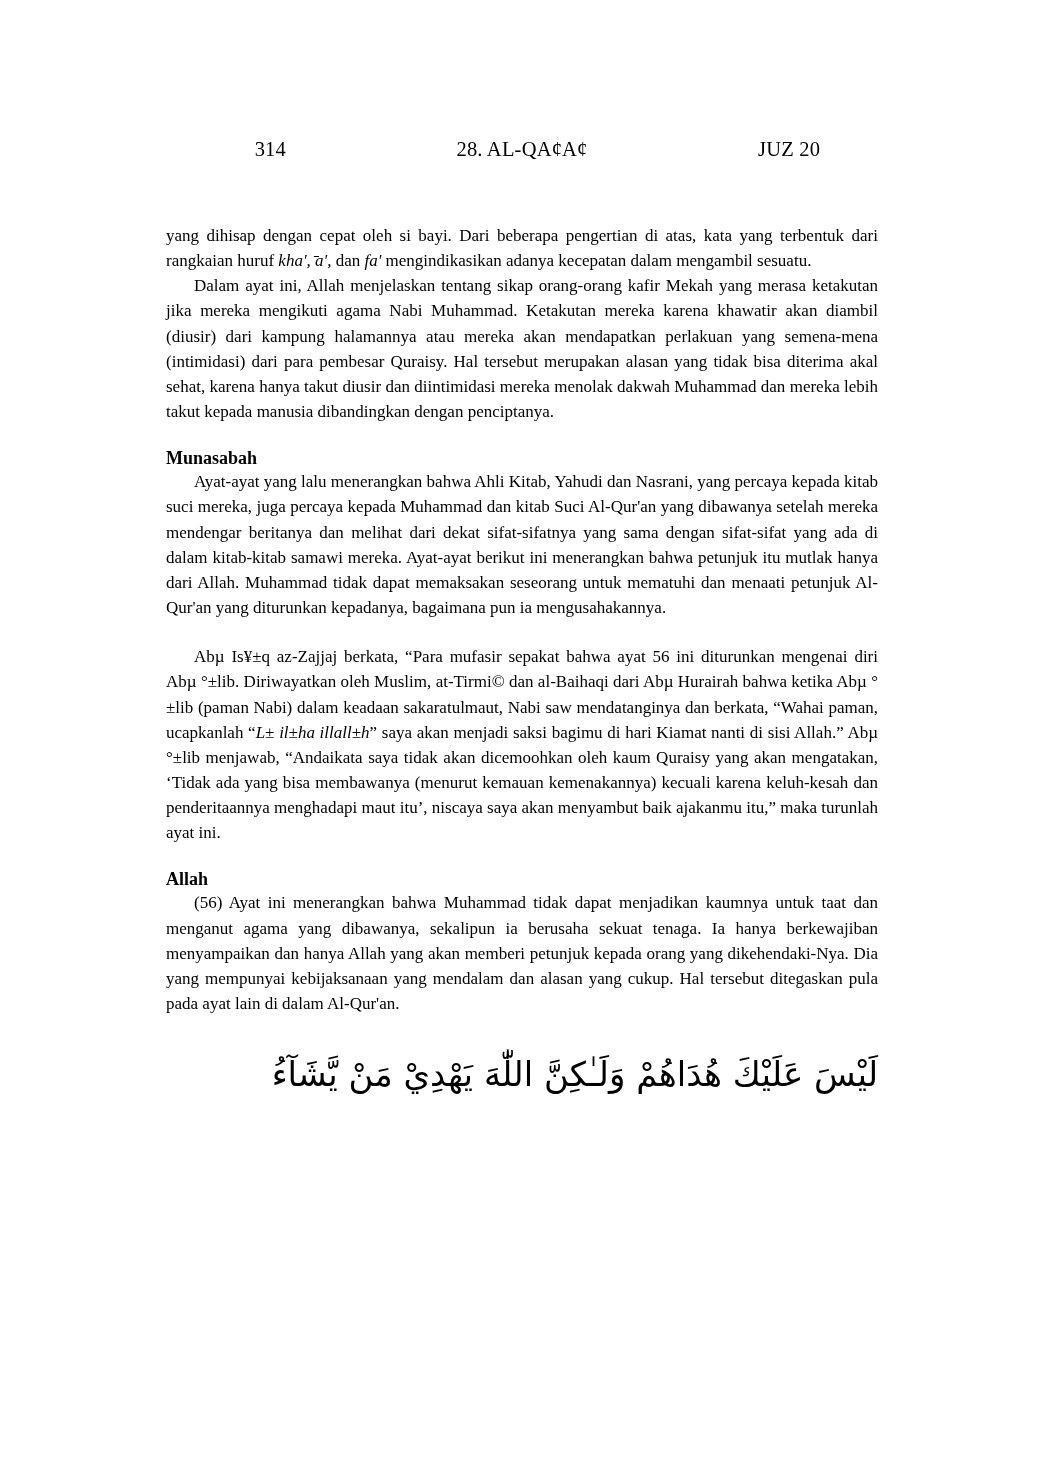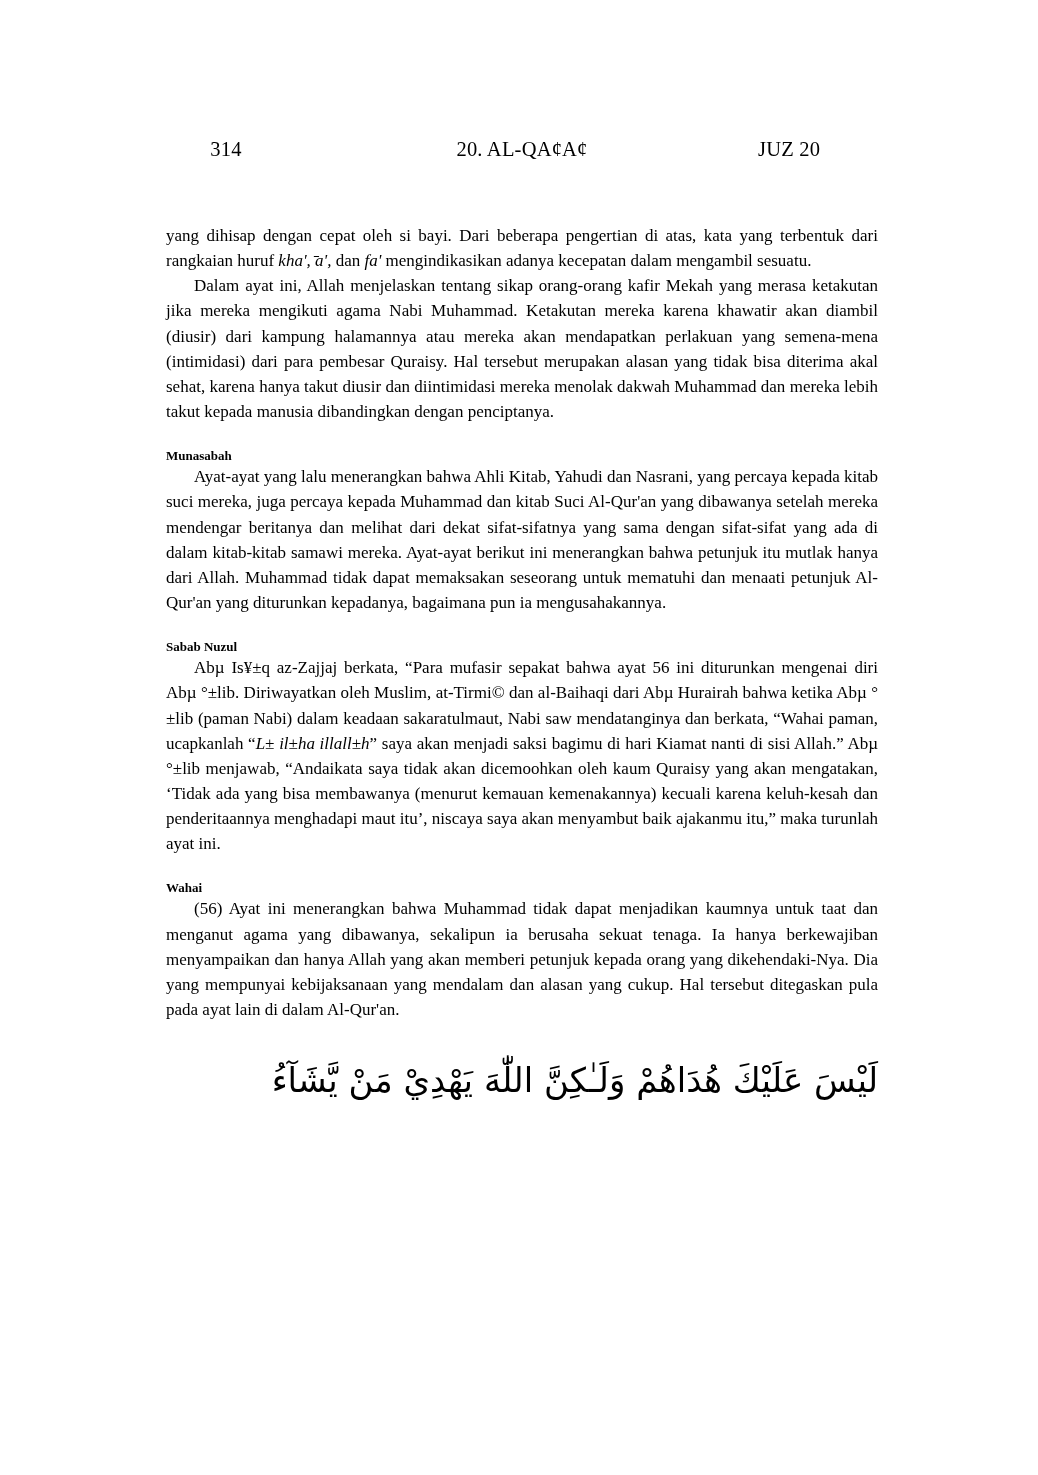--- a/index.html
+++ b/index.html
@@ -32,21 +32,21 @@
   .header {
     display: flex;
     align-items: baseline;
     justify-content: space-between;
     font-size: 20.5px;
     letter-spacing: 0.2px;
     margin-bottom: 0;
   }
   .header .page-number {
     width: 120px;
-    text-align: center;
+    text-align: right;
   }
   .header .running-title {
     flex: 1;
     text-align: center;
   }
   .header .juz {
     width: 120px;
   }
   .body-block {
     margin-top: 62px;
@@ -57,21 +57,21 @@
     text-align: justify;
     text-justify: inter-word;
     margin: 0;
     -webkit-hyphens: none;
     hyphens: none;
   }
   p.indent {
     text-indent: 28px;
   }
   h2.section {
-    font-size: 13px;
+    font-size: 18px;
     font-weight: bold;
     margin: 0;
     padding: 0;
     text-align: left;
   }
   .gap-md { height: 24px; }
   .italic { font-style: italic; }
   .arabic {
     margin-top: 30px;
     text-align: right;
@@ -83,42 +83,41 @@
   }
 </style>
 </head>
 <body>
 
 <div class="page">
   <div class="content">
 
     <div class="header">
       <div class="page-number">314</div>
-      <div class="running-title">20. AL-QA¢A¢</div>
+      <div class="running-title">28. AL-QA¢A¢</div>
       <div class="juz">JUZ 20</div>
     </div>
 
     <div class="body-block">
 
       <p class="para"><span>yang dihisap dengan cepat oleh si bayi. Dari beberapa pengertian di atas, kata yang terbentuk dari rangkaian huruf </span><span class="italic">kha',</span><span> </span><span class="italic">̄a',</span><span> dan </span><span class="italic">fa'</span><span> mengindikasikan adanya kecepatan dalam mengambil sesuatu.</span></p>
 
       <p class="para indent">Dalam ayat ini, Allah menjelaskan tentang sikap orang-orang kafir Mekah yang merasa ketakutan jika mereka mengikuti agama Nabi Muhammad. Ketakutan mereka karena khawatir akan diambil (diusir) dari kampung halamannya atau mereka akan mendapatkan perlakuan yang semena-mena (intimidasi) dari para pembesar Quraisy. Hal tersebut merupakan alasan yang tidak bisa diterima akal sehat, karena hanya takut diusir dan diintimidasi mereka menolak dakwah Muhammad dan mereka lebih takut kepada manusia dibandingkan dengan penciptanya.</p>
 
       <div class="gap-md"></div>
 
       <h2 class="section">Munasabah</h2>
       <p class="para indent">Ayat-ayat yang lalu menerangkan bahwa Ahli Kitab, Yahudi dan Nasrani, yang percaya kepada kitab suci mereka, juga percaya kepada Muhammad dan kitab Suci Al-Qur'an yang dibawanya setelah mereka mendengar beritanya dan melihat dari dekat sifat-sifatnya yang sama dengan sifat-sifat yang ada di dalam kitab-kitab samawi mereka. Ayat-ayat berikut ini menerangkan bahwa petunjuk itu mutlak hanya dari Allah. Muhammad tidak dapat memaksakan seseorang untuk mematuhi dan menaati petunjuk Al-Qur'an yang diturunkan kepadanya, bagaimana pun ia mengusahakannya.</p>
 
       <div class="gap-md"></div>
 
-      <h2 class="section">Sabab Nuzul</h2>
       <p class="para indent"><span>Abµ Is¥±q az-Zajjaj berkata, “Para mufasir sepakat bahwa ayat 56 ini diturunkan mengenai diri Abµ °±lib. Diriwayatkan oleh Muslim, at-Tirmi© dan al-Baihaqi dari Abµ Hurairah bahwa ketika Abµ °±lib (paman Nabi) dalam keadaan sakaratulmaut, Nabi saw mendatanginya dan berkata, “Wahai paman, ucapkanlah “</span><span class="italic">L± il±ha illall±h</span><span>” saya akan menjadi saksi bagimu di hari Kiamat nanti di sisi Allah.” Abµ °±lib menjawab, “Andaikata saya tidak akan dicemoohkan oleh kaum Quraisy yang akan mengatakan, ‘Tidak ada yang bisa membawanya (menurut kemauan kemenakannya) kecuali karena keluh-kesah dan penderitaannya menghadapi maut itu’, niscaya saya akan menyambut baik ajakanmu itu,” maka turunlah ayat ini.</span></p>
 
       <div class="gap-md"></div>
 
-      <h2 class="section">Wahai</h2>
+      <h2 class="section">Allah</h2>
       <p class="para indent">(56) Ayat ini menerangkan bahwa Muhammad tidak dapat menjadikan kaumnya untuk taat dan menganut agama yang dibawanya, sekalipun ia berusaha sekuat tenaga. Ia hanya berkewajiban menyampaikan dan hanya Allah yang akan memberi petunjuk kepada orang yang dikehendaki-Nya. Dia yang mempunyai kebijaksanaan yang mendalam dan alasan yang cukup. Hal tersebut ditegaskan pula pada ayat lain di dalam Al-Qur'an.</p>
 
       <div class="arabic">لَيْسَ عَلَيْكَ هُدَاهُمْ وَلَـٰكِنَّ اللّٰهَ يَهْدِيْ مَنْ يَّشَآءُ</div>
 
     </div>
   </div>
 </div>
 
 </body></html>

